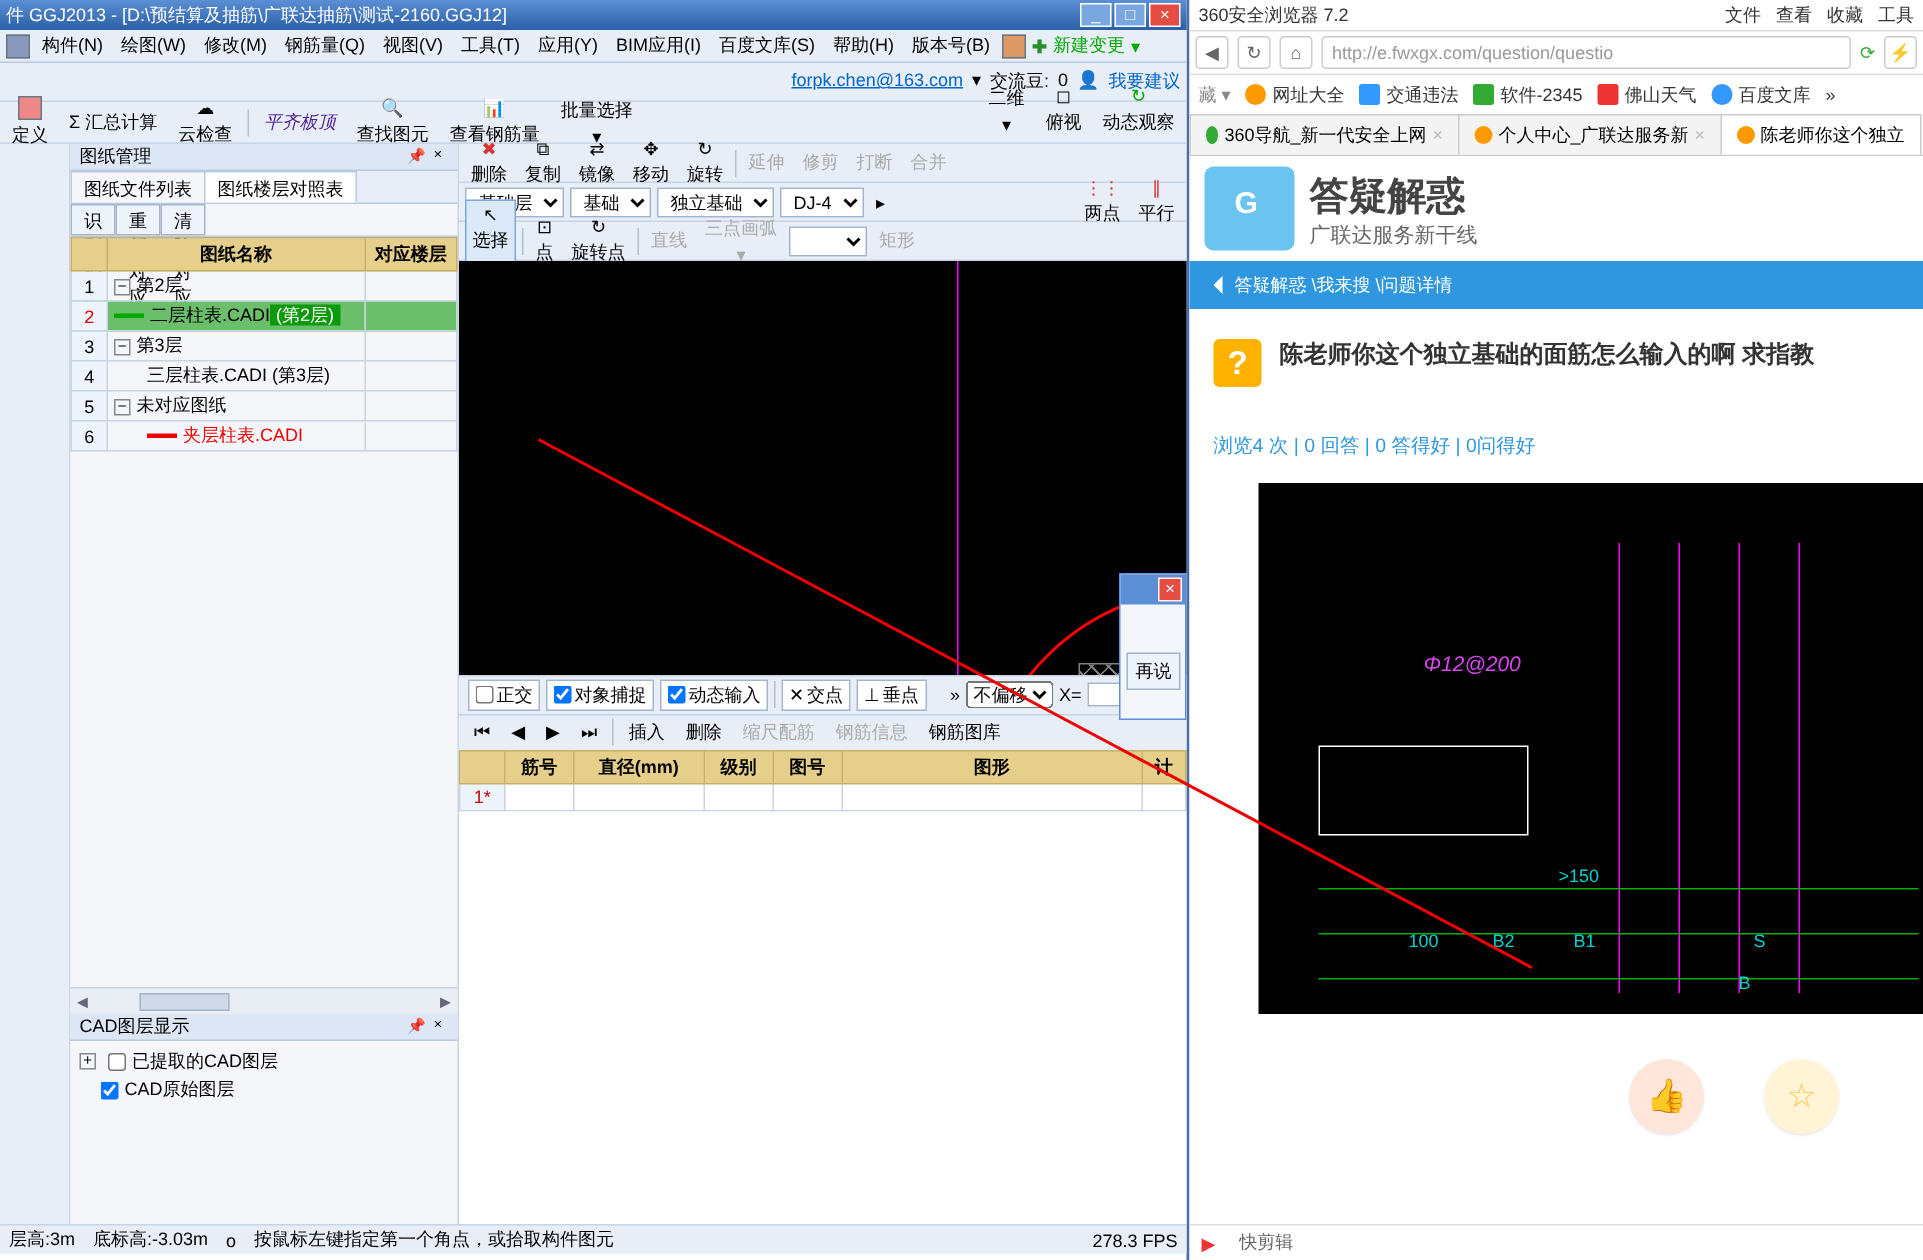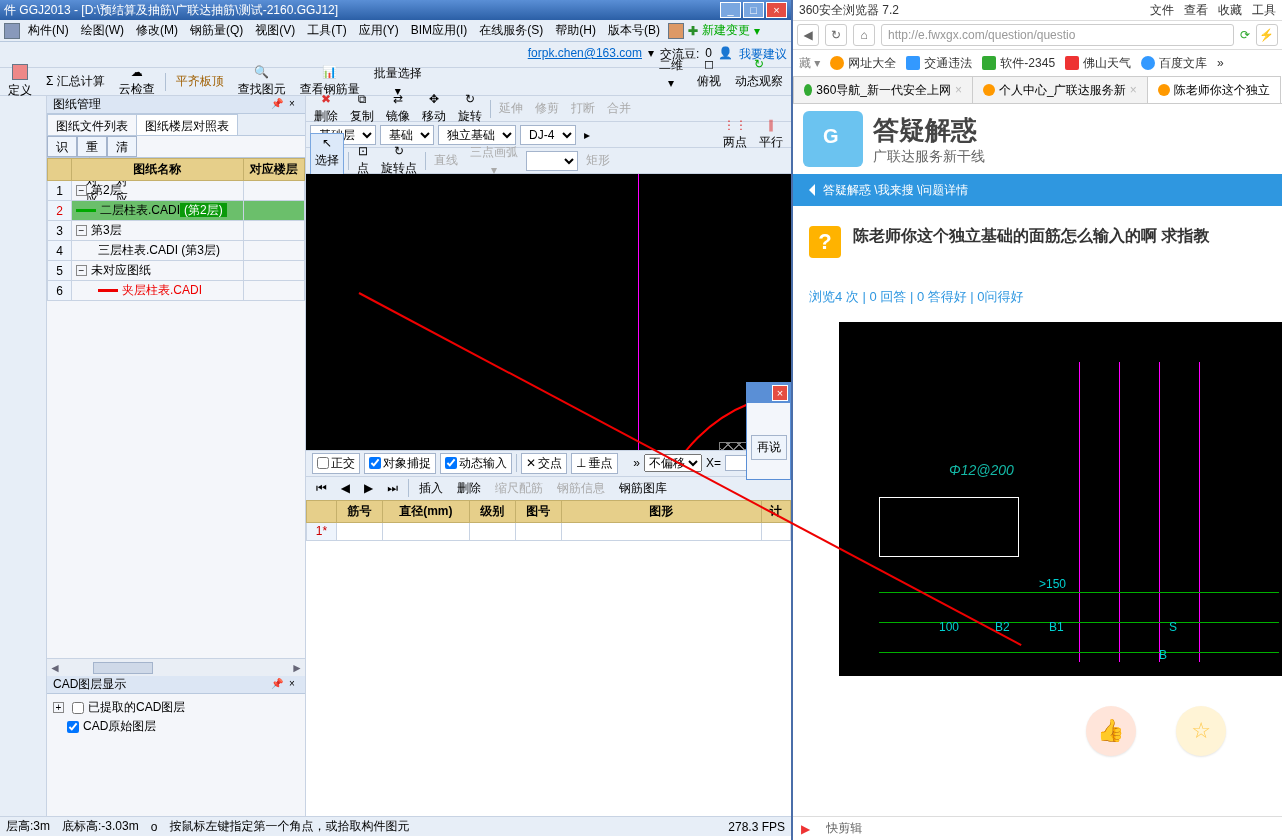--- a/index.html
+++ b/index.html
@@ -114,21 +114,21 @@
 .qa-breadcrumb { height:32px; background:#2f97e0; color:#fff; display:flex; align-items:center; padding:0 10px; font-size:13px; gap:4px; }
 .qa-breadcrumb .arrow { width:0;height:0;border:6px solid transparent; border-right-color:#fff; margin-right:4px;}
 
 .qa-body { padding:20px 16px; }
 .qa-q { display:flex; gap:12px; align-items:flex-start; }
 .qa-qicon { width:32px; height:32px; background:#ffb300; color:#fff; border-radius:4px; text-align:center; line-height:32px; font-size:22px; font-weight:bold; }
 .qa-qtext { font-size:16px; color:#333; font-weight:bold; }
 .qa-stats { margin-top:30px; font-size:13px; color:#2f97e0; }
 
 .qa-image { margin:16px 0 0 30px; width:448px; height:354px; background:#000; position:relative; }
-.qa-image .txt { position:absolute; color:#14b8a6; font-size:14px; font-style:italic;margin-top:28px; }
+.qa-image .txt { position:absolute; color:#d946ef; font-size:14px; font-style:italic; }
 .qa-image .mline { position:absolute; background:#ff00ff; }
 .qa-image .gline { position:absolute; background:#00b000; }
 .qa-image .cyan { position:absolute; color:#00d0d0; font-size:12px; }
 .qa-image .redline { position:absolute; height:2px; background:#e00; transform-origin:left center; }
 
 .qa-actions { display:flex; justify-content:flex-end; gap:40px; padding:30px 40px 0 0; }
 .actbtn { width:50px; height:50px; border-radius:50%; display:flex; align-items:center; justify-content:center; font-size:22px; box-shadow:0 1px 2px rgba(0,0,0,.1); }
 .actbtn.like { background:#ffe5da; color:#ff7b4d; }
 .actbtn.fav { background:#fff4d6; color:#ffc94d; }
 
@@ -158,21 +158,21 @@
   <div class="menubar">
     <span class="icon-box"></span>
     <span class="menu-item">构件(N)</span>
     <span class="menu-item">绘图(W)</span>
     <span class="menu-item">修改(M)</span>
     <span class="menu-item">钢筋量(Q)</span>
     <span class="menu-item">视图(V)</span>
     <span class="menu-item">工具(T)</span>
     <span class="menu-item">应用(Y)</span>
     <span class="menu-item">BIM应用(I)</span>
-    <span class="menu-item">在线服务(S)</span>
+    <span class="menu-item">百度文库(S)</span>
     <span class="menu-item">帮助(H)</span>
     <span class="menu-item">版本号(B)</span>
     <span class="icon-box" style="background:#d96;"></span>
     <span class="menu-new"><span class="green-plus">✚</span><span>新建变更</span> ▾</span>
   </div>
 
   <div class="toolbar-row small">
     <span class="toolbar-right">
       <span style="color:#06c;text-decoration:underline;">forpk.chen@163.com</span> ▾
       <span>交流豆:</span><span>0</span>
@@ -187,21 +187,21 @@
         <span>定义</span>
       </span>
     <span class="tbtn">
         <span>Σ 汇总计算</span>
       </span>
     <span class="tbtn">
         <span>☁</span>
         <span>云检查</span>
       </span>
     <span class="tsep"></span>
-    <span class="tbtn" style="color:#a16207;">
+    <span class="tbtn" style="color:#4c1d95;font-style:italic;">
         <span>平齐板顶</span>
       </span>
     <span class="tbtn">
         <span>🔍</span>
         <span>查找图元</span>
       </span>
     <span class="tbtn">
         <span>📊</span>
         <span>查看钢筋量</span>
       </span>

